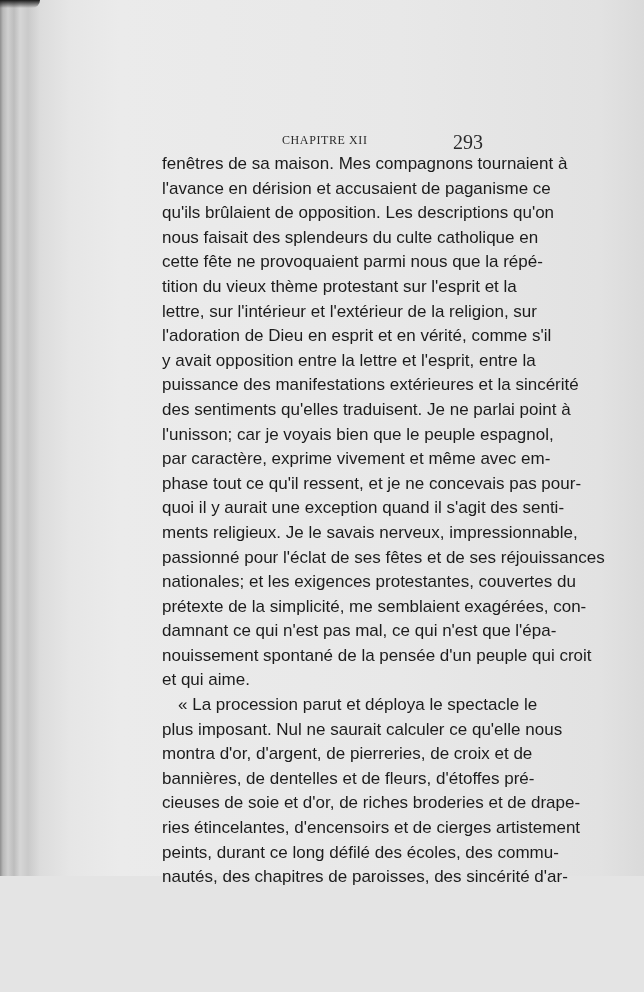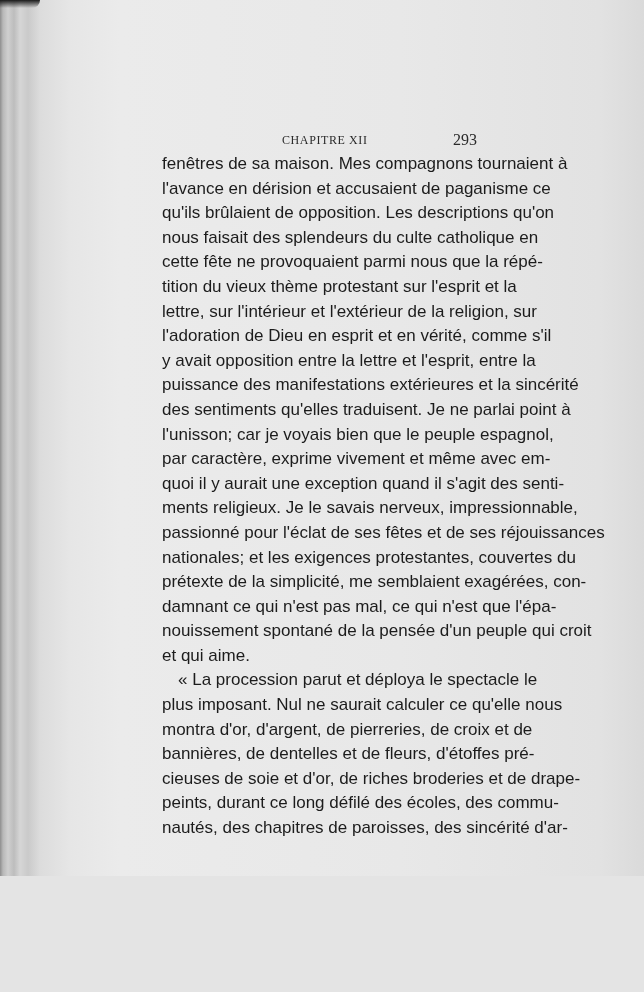--- a/index.html
+++ b/index.html
@@ -23,21 +23,21 @@
     position:absolute; top:131px; left:112px; width:400px; height:20px;
     font-family:"Liberation Serif", serif;
     color:#2a2a2a;
   }
   .rh-title {
     position:absolute; left:170px; top:2px;
     font-size:12px; letter-spacing:0.6px;
   }
   .rh-pageno {
     position:absolute; left:341px; top:0px;
-    font-size:16px;
+    font-size:20px;
   }
   .body-text {
     position:absolute; left:162px; top:152px; width:354px;
     font-family:Liberation Sans, sans-serif;
     font-size:17px; line-height:24.6px;
     color:#1c1c1c;
   }
   .line {
     display:block; white-space:nowrap;
     text-align:justify; text-align-last:justify;
@@ -64,29 +64,31 @@
     <span class="line">nous faisait des splendeurs du culte catholique en</span>
     <span class="line">cette fête ne provoquaient parmi nous que la répé-</span>
     <span class="line">tition du vieux thème protestant sur l'esprit et la</span>
     <span class="line">lettre, sur l'intérieur et l'extérieur de la religion, sur</span>
     <span class="line">l'adoration de Dieu en esprit et en vérité, comme s'il</span>
     <span class="line">y avait opposition entre la lettre et l'esprit, entre la</span>
     <span class="line">puissance des manifestations extérieures et la sincérité</span>
     <span class="line">des sentiments qu'elles traduisent. Je ne parlai point à</span>
     <span class="line">l'unisson; car je voyais bien que le peuple espagnol,</span>
     <span class="line">par caractère, exprime vivement et même avec em-</span>
+    <span class="line">phase tout ce qu'il ressent, et je ne concevais pas pour-</span>
     <span class="line">quoi il y aurait une exception quand il s'agit des senti-</span>
     <span class="line">ments religieux. Je le savais nerveux, impressionnable,</span>
     <span class="line">passionné pour l'éclat de ses fêtes et de ses réjouissances</span>
     <span class="line">nationales; et les exigences protestantes, couvertes du</span>
     <span class="line">prétexte de la simplicité, me semblaient exagérées, con-</span>
     <span class="line">damnant ce qui n'est pas mal, ce qui n'est que l'épa-</span>
     <span class="line">nouissement spontané de la pensée d'un peuple qui croit</span>
     <span class="line last">et qui aime.</span>
     <span class="line indent">« La procession parut et déploya le spectacle le</span>
     <span class="line">plus imposant. Nul ne saurait calculer ce qu'elle nous</span>
     <span class="line">montra d'or, d'argent, de pierreries, de croix et de</span>
     <span class="line">bannières, de dentelles et de fleurs, d'étoffes pré-</span>
     <span class="line">cieuses de soie et d'or, de riches broderies et de drape-</span>
+    <span class="line">ries étincelantes, d'encensoirs et de cierges artistement</span>
     <span class="line">peints, durant ce long défilé des écoles, des commu-</span>
     <span class="line">nautés, des chapitres de paroisses, des sincérité d'ar-</span>
   </div>
 </div>
 
 </body></html>

